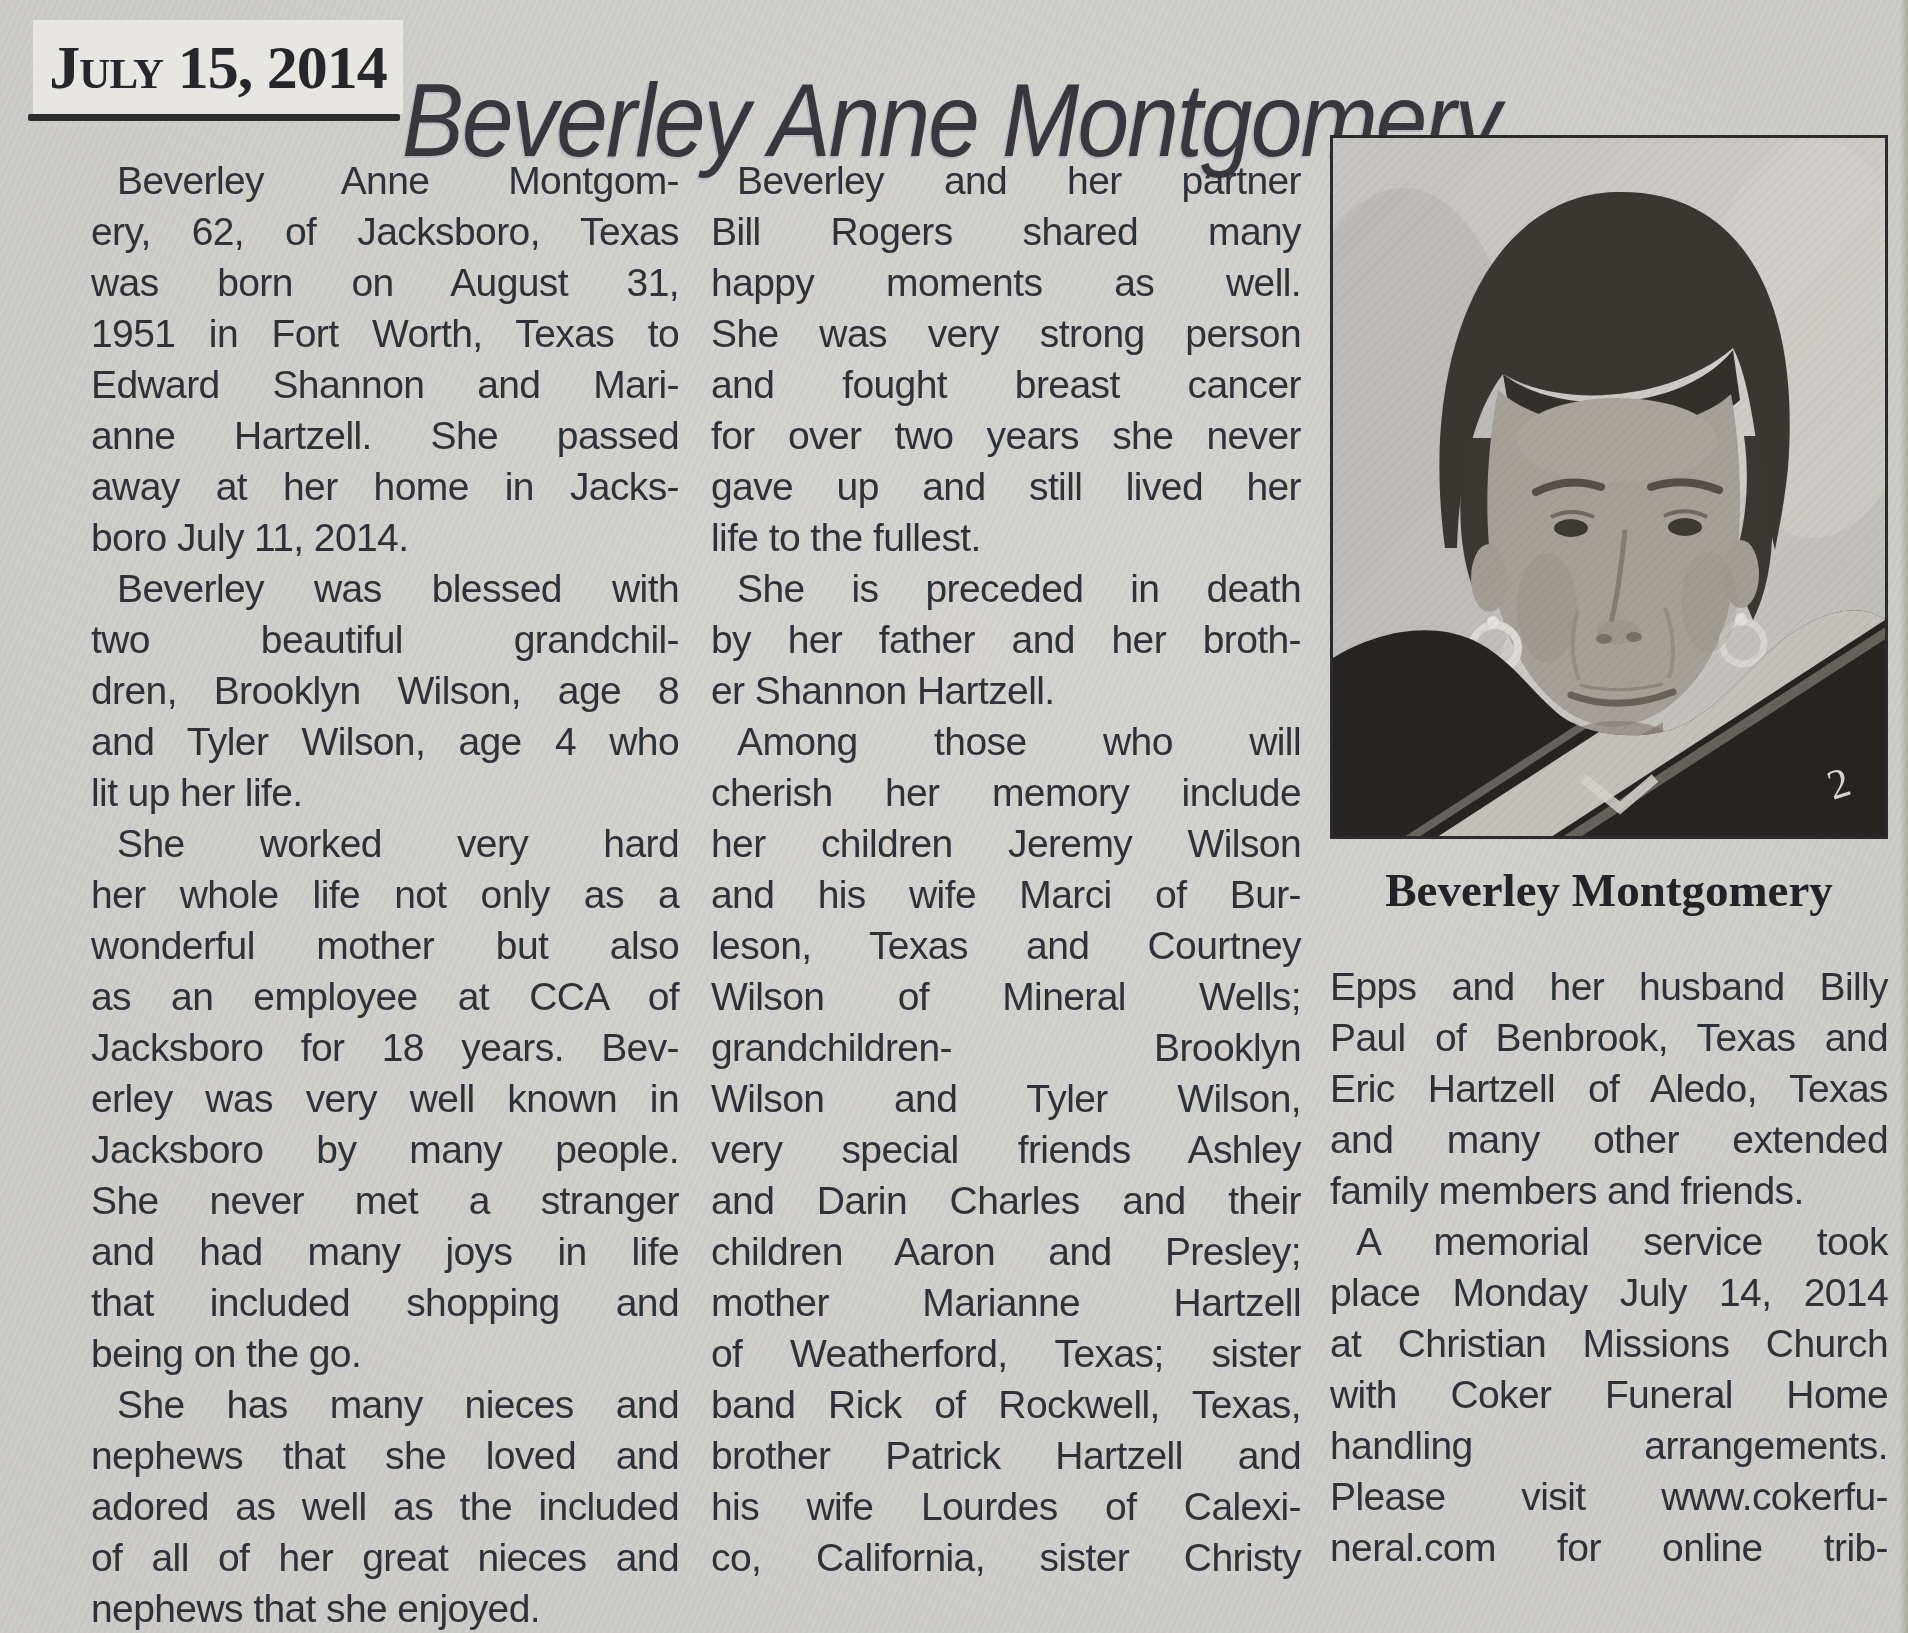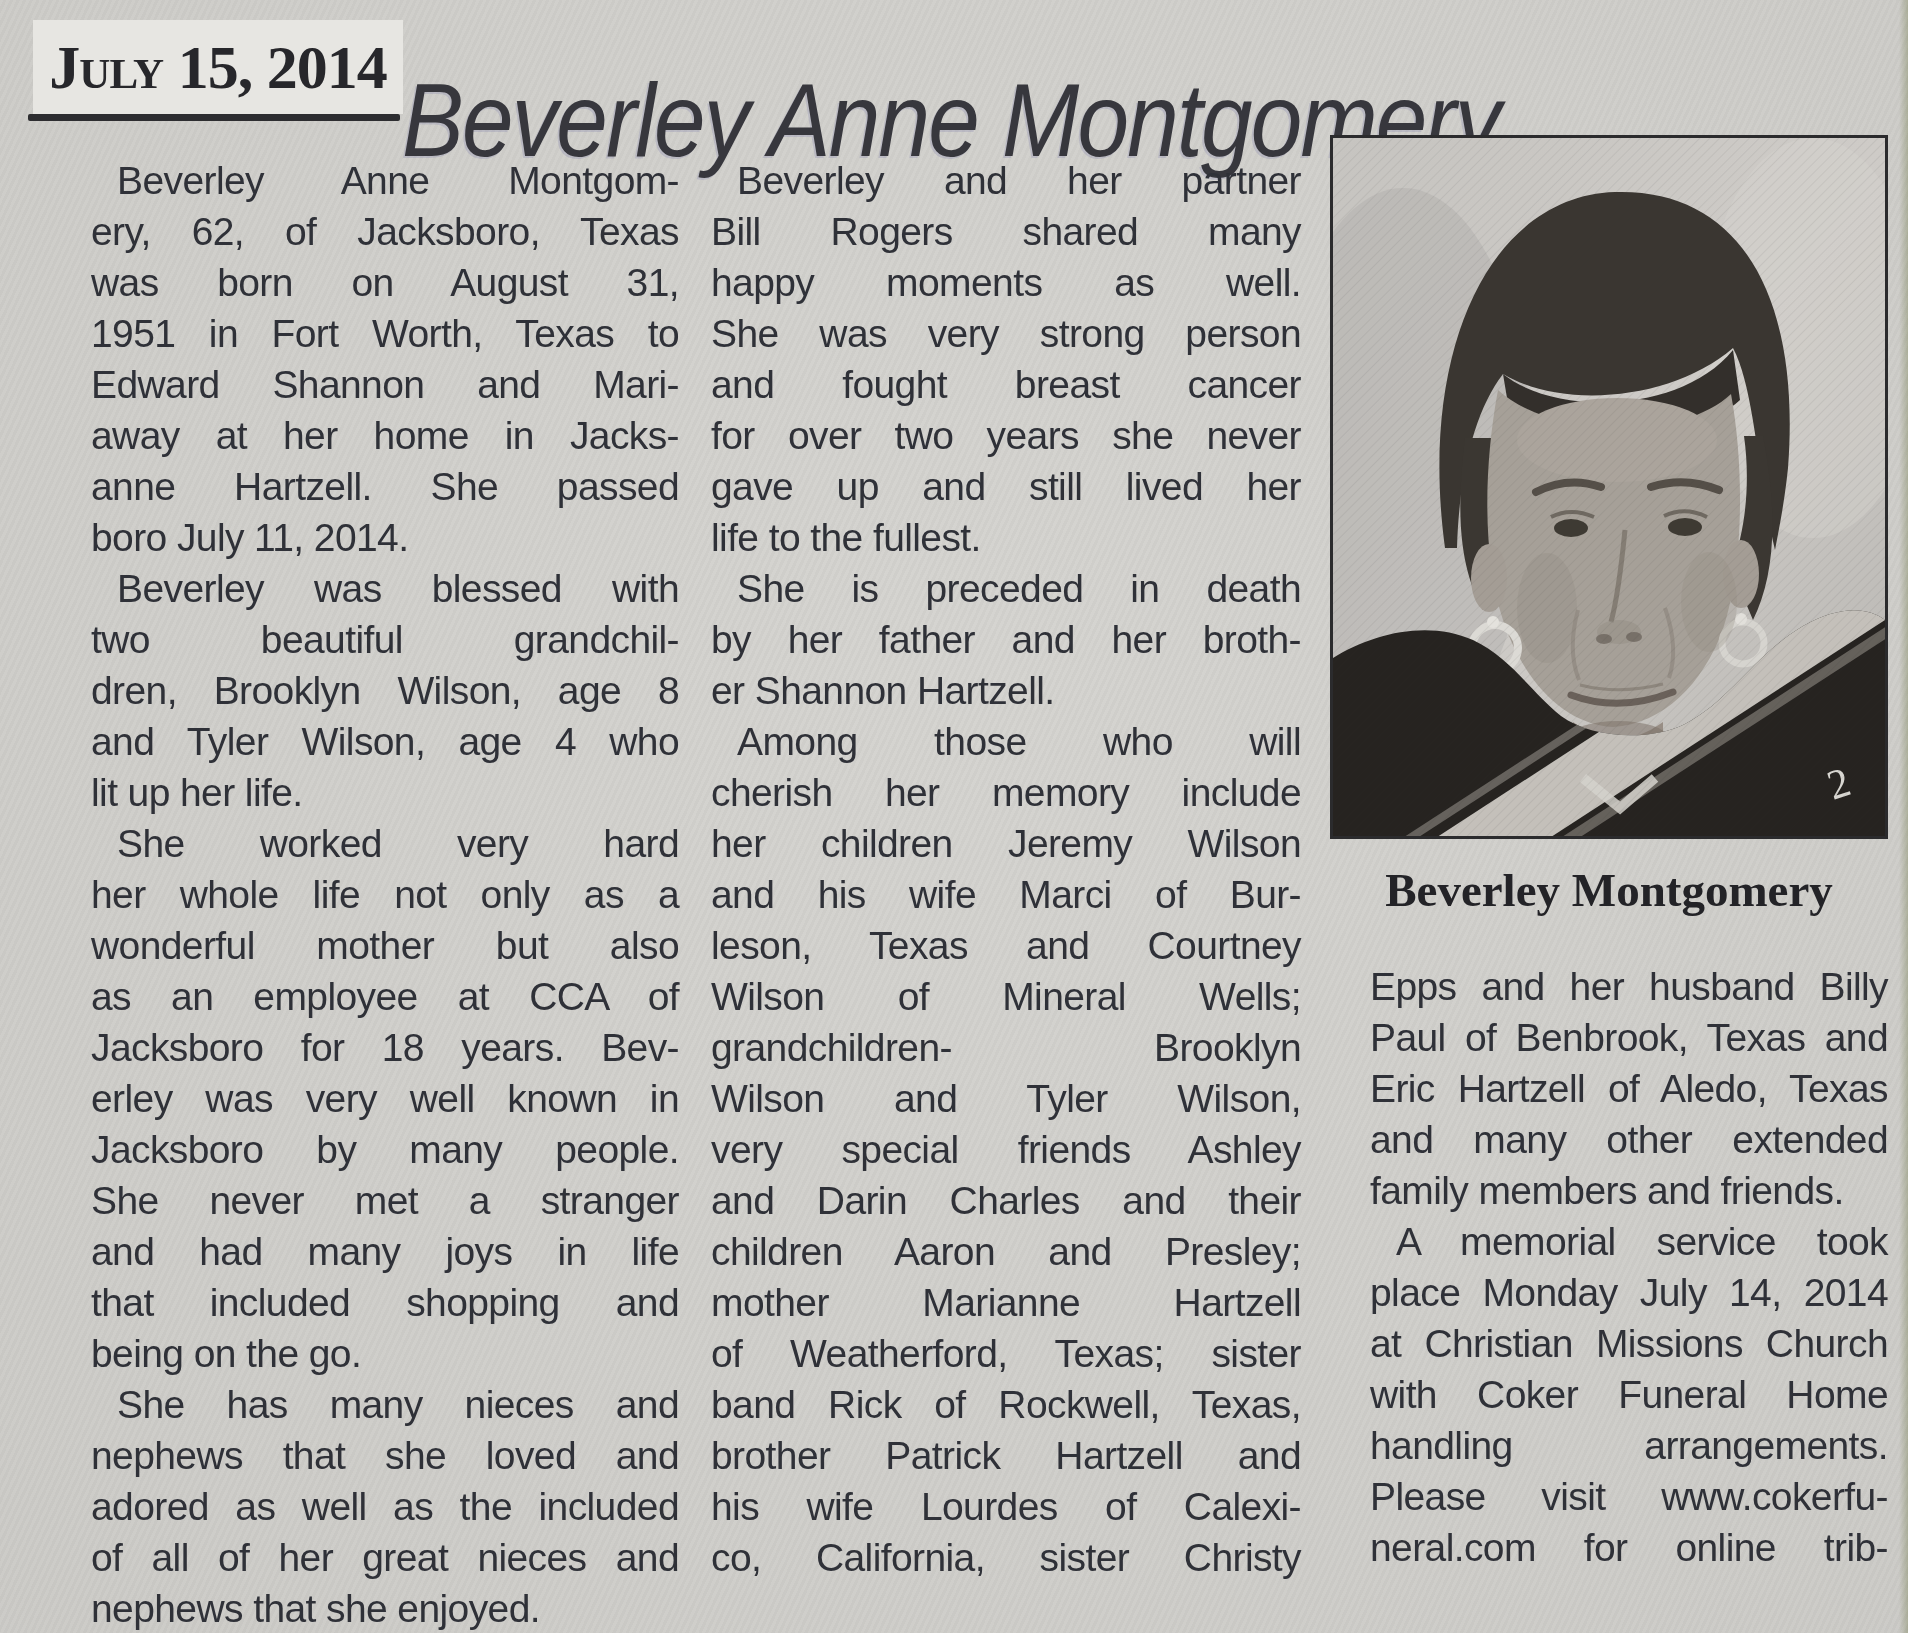--- a/index.html
+++ b/index.html
@@ -63,41 +63,41 @@
     border:3px solid #2b2b2d;
     position:relative;background:#c8c6c2;
   }
   .photo-frame svg{display:block;width:100%;height:100%;}
   .photo-caption{
     margin-top:24px;height:54px;line-height:54px;
     text-align:center;
     font-family:"Liberation Serif", serif;font-weight:bold;
     font-size:47px;letter-spacing:0px;color:#232327;
   }
-  .col3-text{margin-top:44px;margin-left:40px;}
+  .col3-text{margin-top:44px;}
 </style>
 </head>
 <body>
 
 <div class="page">
 
   <div class="date-box">
     <span class="date-text">July 15, 2014</span>
   </div>
   <div class="date-underline"></div>
   <h1 class="headline">Beverley Anne Montgomery</h1>
 
   <div class="col col-1">
       <div class="line j ind">Beverley Anne Montgom-</div>
       <div class="line j">ery, 62, of Jacksboro, Texas</div>
       <div class="line j">was born on August 31,</div>
       <div class="line j">1951 in Fort Worth, Texas to</div>
       <div class="line j">Edward Shannon and Mari-</div>
+      <div class="line j">anne Hartzell. She passed</div>
       <div class="line j">away at her home in Jacks-</div>
-      <div class="line j">anne Hartzell. She passed</div>
       <div class="line">boro July 11, 2014.</div>
       <div class="line j ind">Beverley was blessed with</div>
       <div class="line j">two beautiful grandchil-</div>
       <div class="line j">dren, Brooklyn Wilson, age 8</div>
       <div class="line j">and Tyler Wilson, age 4 who</div>
       <div class="line">lit up her life.</div>
       <div class="line j ind">She worked very hard</div>
       <div class="line j">her whole life not only as a</div>
       <div class="line j">wonderful mother but also</div>
       <div class="line j">as an employee at CCA of</div>

